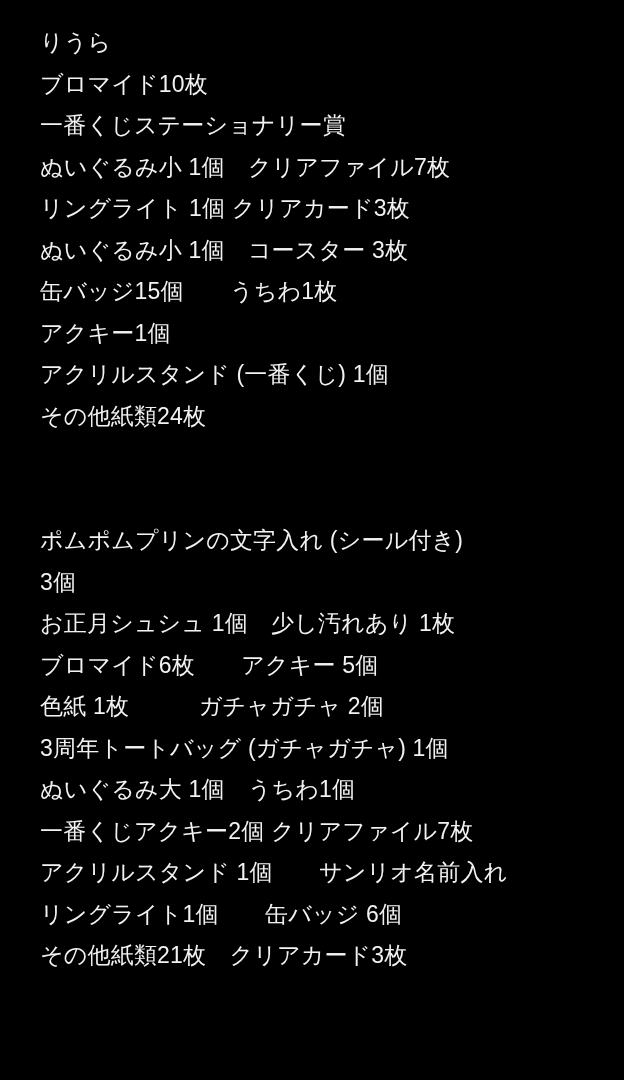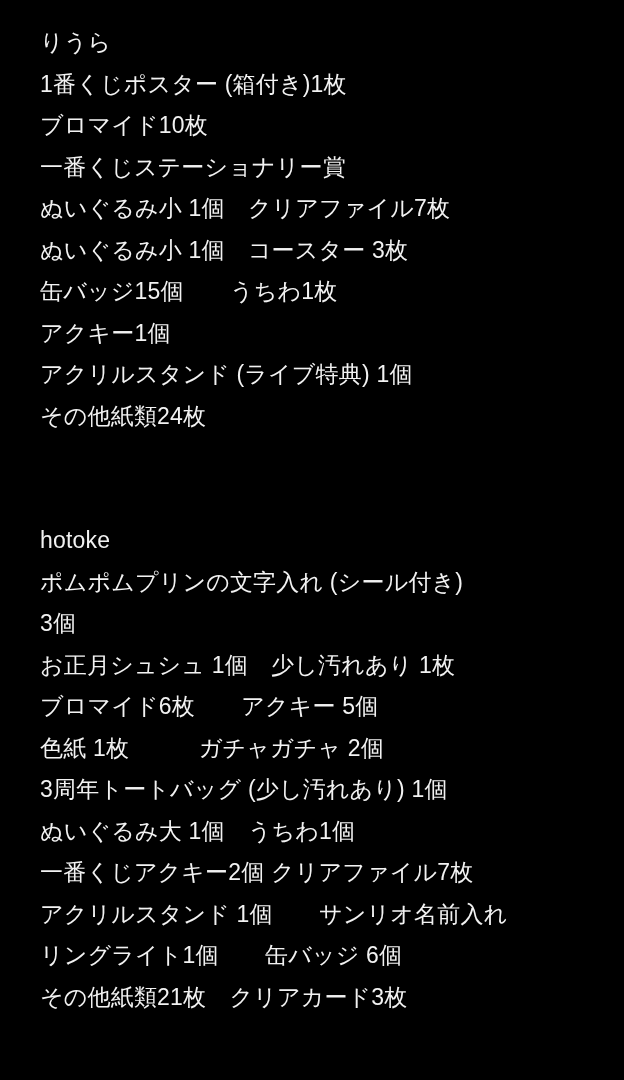--- a/index.html
+++ b/index.html
@@ -36,41 +36,40 @@
     height: 83px;
   }
 </style>
 </head>
 <body>
 
 <div class="page">
 
   <div class="block">
     <div class="line">りうら</div>
-    <div class="line">1番くじポスター (箱付き)1枚</div>
     <div class="line">ブロマイド10枚</div>
     <div class="line">一番くじステーショナリー賞</div>
     <div class="line">ぬいぐるみ小 1個　クリアファイル7枚</div>
+    <div class="line">リングライト 1個 クリアカード3枚</div>
     <div class="line">ぬいぐるみ小 1個　コースター 3枚</div>
     <div class="line">缶バッジ15個　　うちわ1枚</div>
     <div class="line">アクキー1個</div>
-    <div class="line">アクリルスタンド (ライブ特典) 1個</div>
+    <div class="line">アクリルスタンド (一番くじ) 1個</div>
     <div class="line">その他紙類24枚</div>
   </div>
 
   <div class="spacer"></div>
 
   <div class="block">
-    <div class="line">hotoke</div>
     <div class="line">ポムポムプリンの文字入れ (シール付き)</div>
     <div class="line">3個</div>
     <div class="line">お正月シュシュ 1個　少し汚れあり 1枚</div>
     <div class="line">ブロマイド6枚　　アクキー 5個</div>
     <div class="line">色紙 1枚　　　ガチャガチャ 2個</div>
-    <div class="line">3周年トートバッグ (少し汚れあり) 1個</div>
+    <div class="line">3周年トートバッグ (ガチャガチャ) 1個</div>
     <div class="line">ぬいぐるみ大 1個　うちわ1個</div>
     <div class="line">一番くじアクキー2個 クリアファイル7枚</div>
     <div class="line">アクリルスタンド 1個　　サンリオ名前入れ</div>
     <div class="line">リングライト1個　　缶バッジ 6個</div>
     <div class="line">その他紙類21枚　クリアカード3枚</div>
   </div>
 
 </div>
 
 </body></html>

